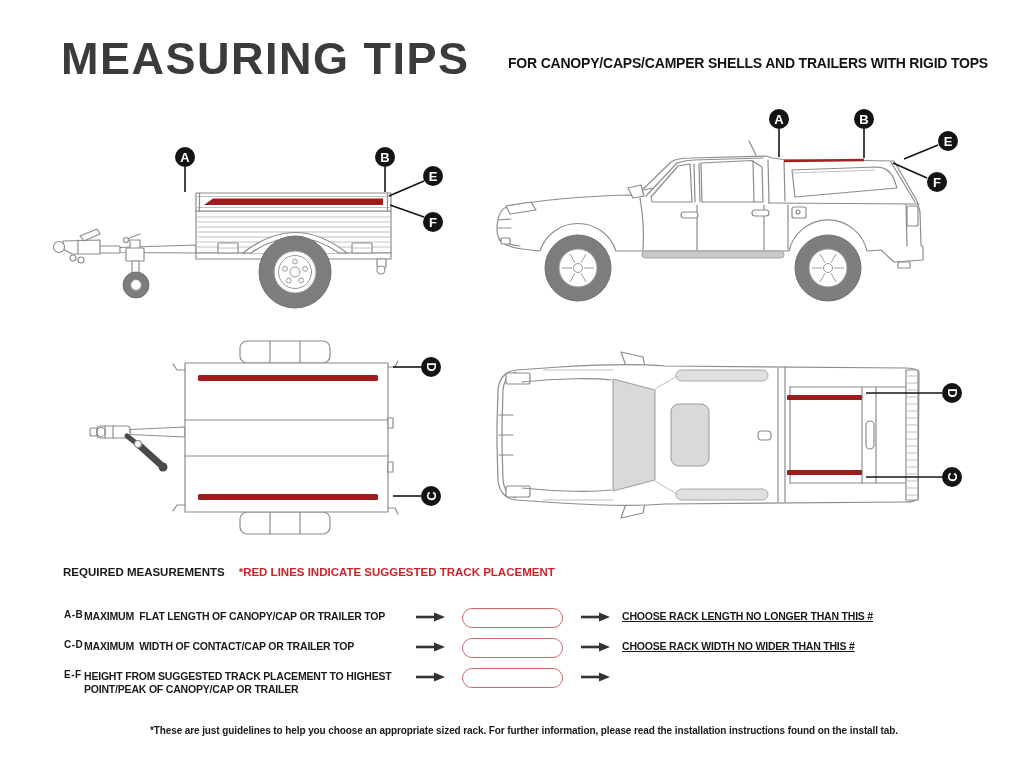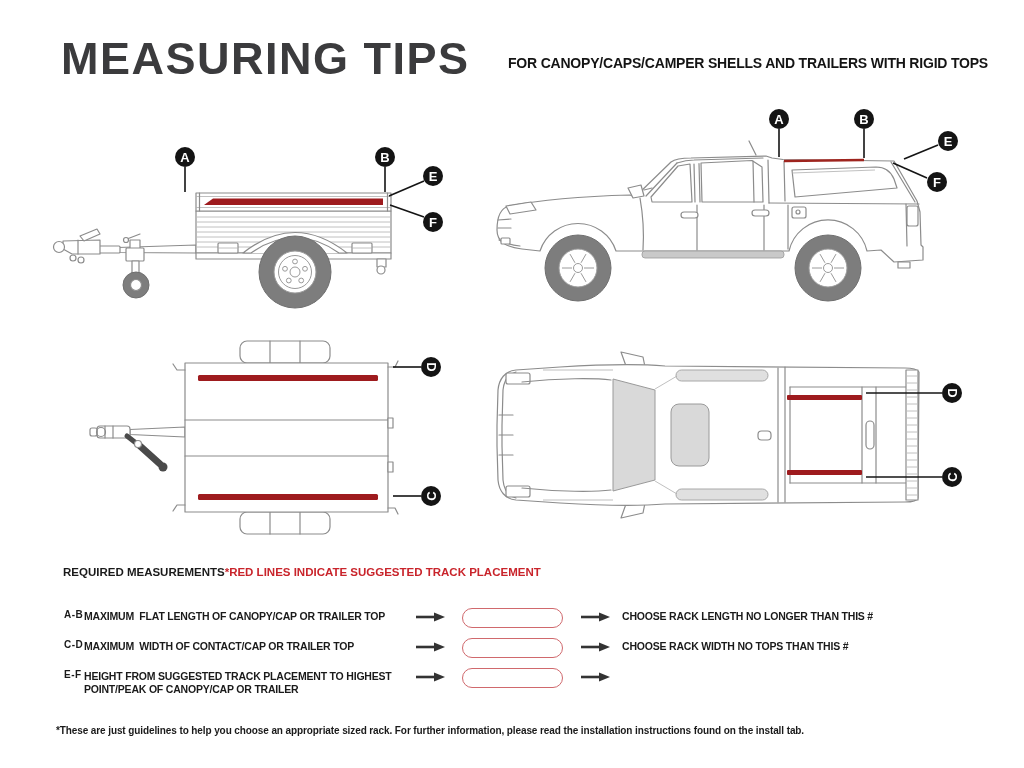--- a/index.html
+++ b/index.html
@@ -3,33 +3,33 @@
 <meta charset="utf-8">
 <style>
   html,body{margin:0;padding:0;background:#fff;}
   .page{position:relative;width:1024px;height:768px;background:#ffffff;overflow:hidden;
         font-family:"Liberation Sans",sans-serif;color:#1a1a1a;}
   h1.title{margin:0;position:absolute;left:61px;top:36px;font-size:45px;line-height:46px;
         font-weight:bold;letter-spacing:1.5px;color:#3b3b3d;text-align:right;}
   .subtitle{position:absolute;left:483px;top:55px;font-size:14px;font-weight:bold;
         letter-spacing:-0.2px;color:#141414;margin-left:25px;}
   .measure-head{position:absolute;left:63px;top:566px;font-size:11.5px;font-weight:bold;}
-  .measure-head .legend{color:#c9242b;}
+  .measure-head .legend{color:#c9242b;margin-left:14px;}
   .row-id{position:absolute;left:64px;font-size:10px;font-weight:bold;letter-spacing:0.5px;}
   .row-desc{position:absolute;left:84px;width:340px;font-size:10.5px;font-weight:bold;
         line-height:13px;letter-spacing:-0.2px;white-space:pre-wrap;}
   .row-result{position:absolute;left:622px;width:400px;font-size:10.5px;font-weight:bold;
-        line-height:13px;letter-spacing:-0.2px;white-space:pre-wrap;}
+        line-height:13px;letter-spacing:-0.2px;white-space:pre-wrap;text-decoration:underline;}
   .pill{position:absolute;left:462px;width:99px;height:18px;border:1.5px solid #d0696d;
         border-radius:11px;background:#fff;}
   .arr{position:absolute;width:30px;height:12px;}
   .arr line{stroke:#333;stroke-width:2.6;}
   .arr polygon{fill:#333;}
-  .footer-note{position:absolute;left:0;top:725px;width:860px;text-align:center;
-        font-size:10px;font-weight:bold;letter-spacing:-0.1px;}
+  .footer-note{position:absolute;left:0;top:725px;width:860px;text-align:right;
+        font-size:10px;font-weight:bold;letter-spacing:-0.1px;padding-left:38px;}
   svg.diag{position:absolute;}
   
   .ln{fill:none;stroke:#8c8c8c;stroke-width:1.2;stroke-linecap:round;stroke-linejoin:round;}
   .lnf{fill:#fff;stroke:#8c8c8c;stroke-width:1.2;stroke-linejoin:round;}
   .thin{fill:none;stroke:#b0b0b0;stroke-width:0.8;}
   .glass{fill:#d9d9d9;stroke:#9a9a9a;stroke-width:1;}
   .sliver{fill:#e0e0e0;stroke:#a8a8a8;stroke-width:1;}
   .tire{fill:#7d7d7d;stroke:#6f6f6f;stroke-width:1;}
   .rimln{fill:#fff;stroke:#9a9a9a;stroke-width:1;}
   .spk{stroke:#9a9a9a;stroke-width:1;}
@@ -370,21 +370,21 @@
   <div class="row-desc" style="top:640px">MAXIMUM  WIDTH OF CONTACT/CAP OR TRAILER TOP</div>
   <svg class="arr" style="left:415px;top:641px" viewBox="0 0 30 12">
       <line x1="1" y1="6" x2="20" y2="6"></line>
       <polygon points="19,1.5 30,6 19,10.5"></polygon>
     </svg>
   <div class="pill" style="top:638px"></div>
   <svg class="arr" style="left:580px;top:641px" viewBox="0 0 30 12">
       <line x1="1" y1="6" x2="20" y2="6"></line>
       <polygon points="19,1.5 30,6 19,10.5"></polygon>
     </svg>
-  <div class="row-result" style="top:640px">CHOOSE RACK WIDTH NO TOPS THAN THIS #</div>
+  <div class="row-result" style="top:640px">CHOOSE RACK WIDTH NO WIDER THAN THIS #</div>
 
   <div class="row-id" style="top:669px">E-F</div>
   <div class="row-desc" style="top:670px">HEIGHT FROM SUGGESTED TRACK PLACEMENT TO HIGHEST
 POINT/PEAK OF CANOPY/CAP OR TRAILER</div>
   <svg class="arr" style="left:415px;top:671px" viewBox="0 0 30 12">
       <line x1="1" y1="6" x2="20" y2="6"></line>
       <polygon points="19,1.5 30,6 19,10.5"></polygon>
     </svg>
   <div class="pill" style="top:668px"></div>
   <svg class="arr" style="left:580px;top:671px" viewBox="0 0 30 12">

